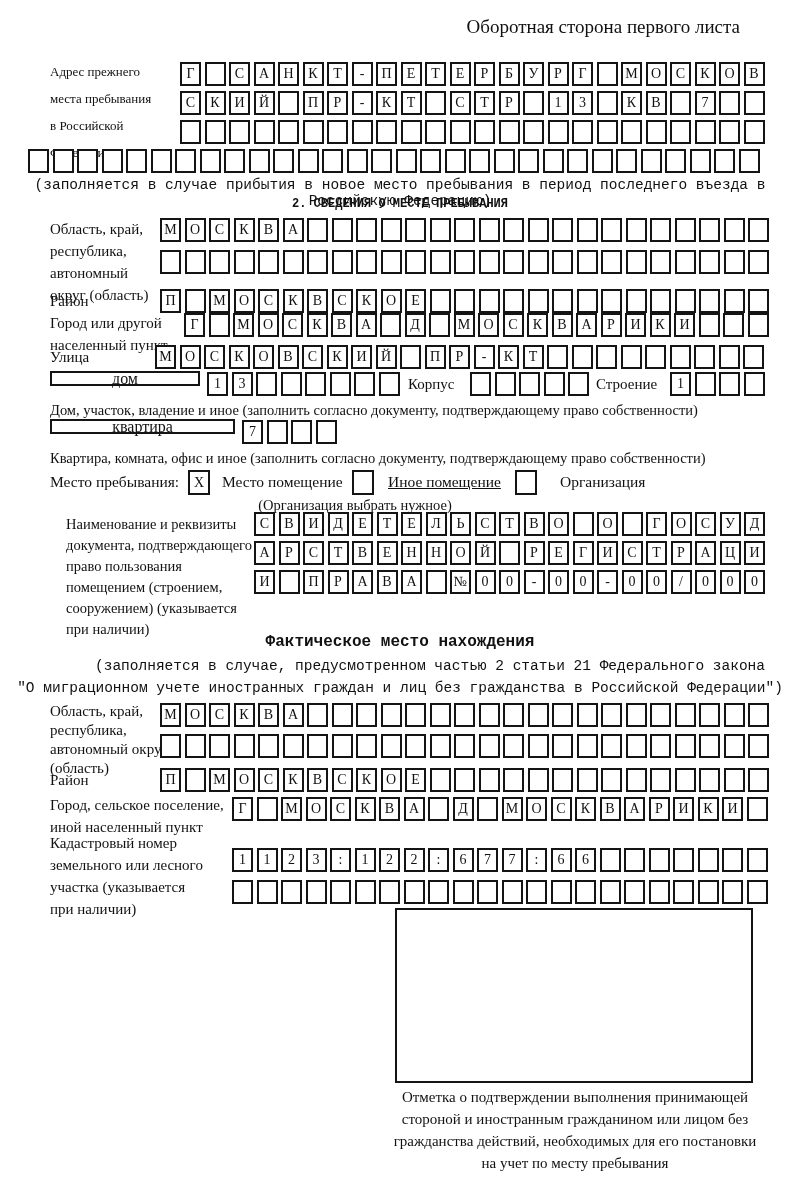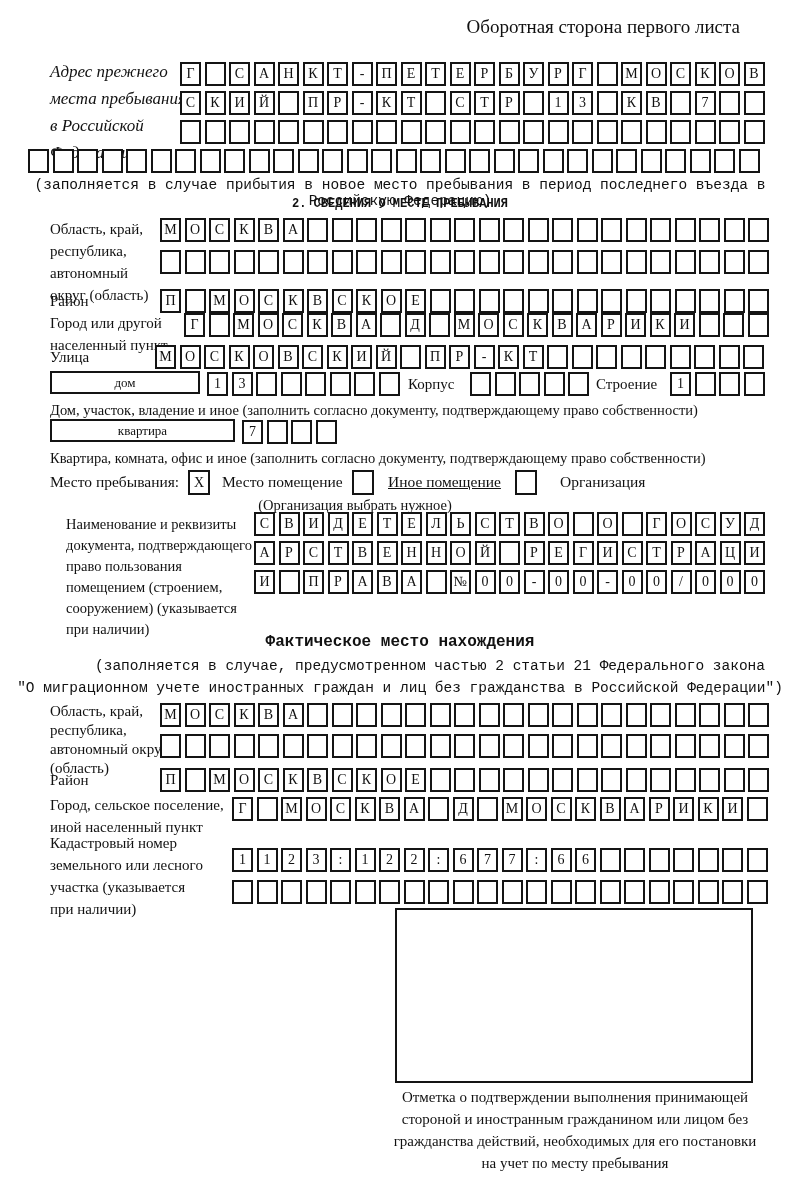--- a/index.html
+++ b/index.html
@@ -3,24 +3,24 @@
 <meta charset="utf-8">
 <style>
   html,body{margin:0;padding:0;background:#fff;}
   .page{position:relative;width:800px;height:1180px;background:#fff;overflow:hidden;
         font-family:"Liberation Serif","DejaVu Serif",serif;color:#111;}
   .abs{position:absolute;}
   .row{display:flex;gap:3.5px;}
   .cell{width:21px;height:24px;box-sizing:border-box;border:2px solid #141414;
         display:flex;align-items:center;justify-content:center;
         font-size:14px;line-height:1;background:#fff;}
-  .bigbox{box-sizing:border-box;border:2px solid #141414;height:23px;
-          display:flex;align-items:center;justify-content:center;font-size:13px;}
+  .bigbox{box-sizing:border-box;border:2px solid #141414;height:15px;
+          display:flex;align-items:center;justify-content:center;font-size:16px;}
   .lbl{font-size:15px;line-height:19px;}
-  .lbl27{font-size:17px;line-height:27px;font-style:italic;}
+  .lbl27{font-size:13px;line-height:27px;}
   .lbl22{font-size:15px;line-height:22px;}
   .lbl21{font-size:14.5px;line-height:21px;margin-left:16px;}
   .cap{font-size:14.5px;}
   .center{width:800px;left:0;text-align:center;font-family:Liberation Mono, monospace;}
   .h-bold{font-weight:bold;font-size:12px;}
   .hdr-note{font-size:19px;}
   .chklbl{font-size:15.5px;}
   .stampbox{box-sizing:border-box;border:2px solid #141414;background:#fff;}
   .stampcap{font-size:15px;line-height:22px;text-align:center;}
 </style>

